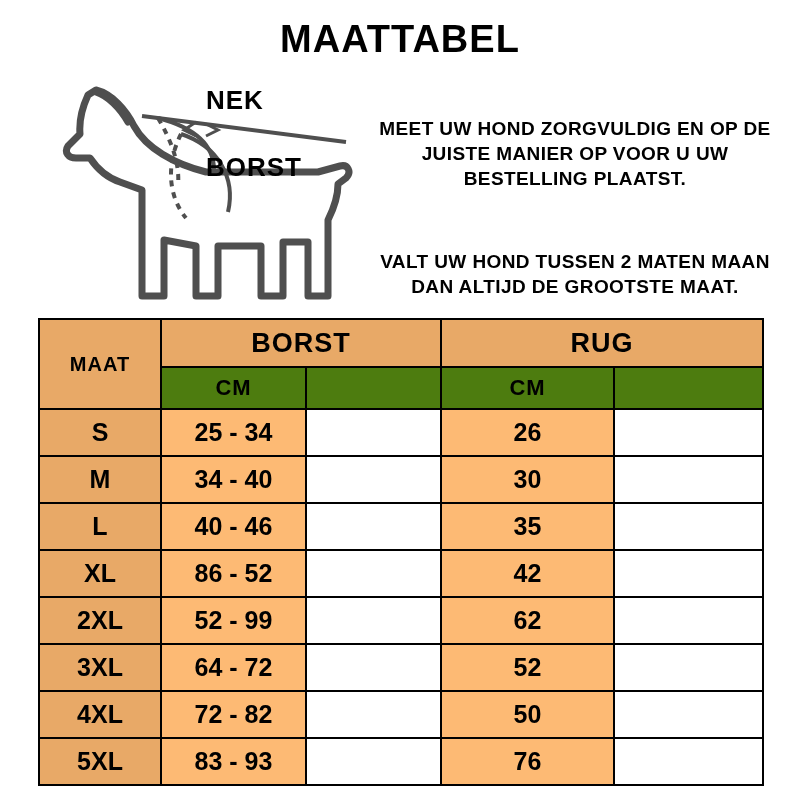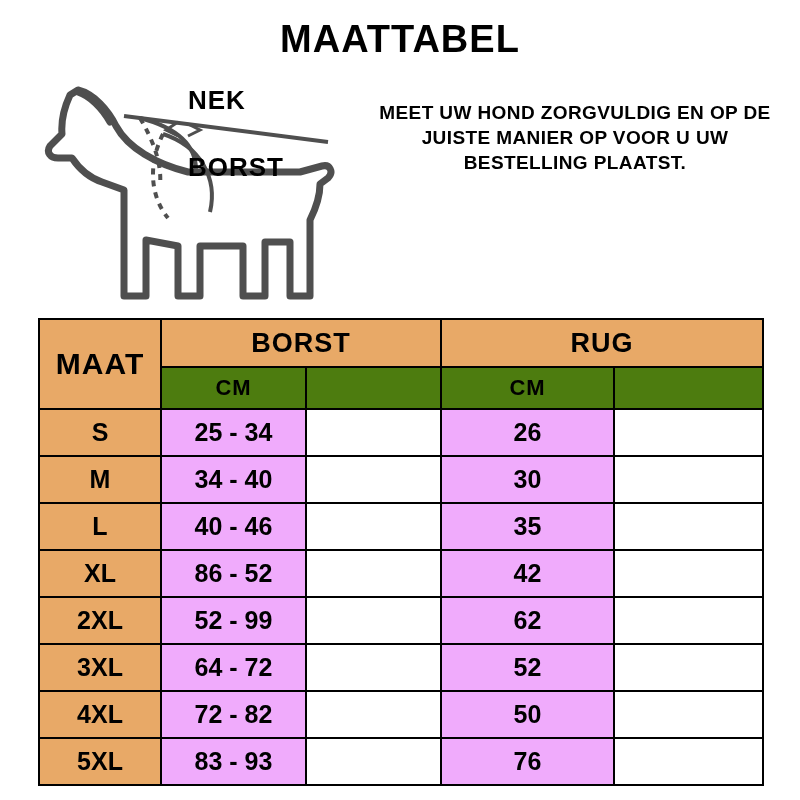--- a/index.html
+++ b/index.html
@@ -29,21 +29,21 @@
     width: 800px;
     text-align: center;
     font-size: 38px;
     font-weight: bold;
     letter-spacing: 1px;
   }
 
   
   .dog-area {
     position: absolute;
-    left: 28px;
+    left: 46px;
     top: 60px;
     width: 330px;
     height: 250px;
   }
   .dog-label {
     position: absolute;
     font-size: 26px;
     font-weight: bold;
     letter-spacing: 1px;
   }
@@ -52,21 +52,21 @@
 
   
   .info {
     position: absolute;
     left: 360px;
     top: 100px;
     width: 430px;
     text-align: center;
   }
   .info p {
-    margin: 0;
+    margin: 16px;
     font-size: 19px;
     font-weight: bold;
     line-height: 25px;
     letter-spacing: 0.4px;
   }
   .info .gap { height: 26px; }
 
   
   .table-wrap {
     position: absolute;
@@ -98,30 +98,30 @@
     letter-spacing: 1px;
   }
   .hdr-unit {
     background: #4d7c0f;
     height: 40px;
     font-size: 22px;
     letter-spacing: 1px;
   }
   .hdr-maat {
     background: #e8a967;
-    font-size: 30px;
+    font-size: 20px;
     letter-spacing: 1px;
   }
   td.size-cell {
     background: #e8a967;
     font-size: 25px;
     height: 45px;
   }
   td.val-cell {
-    background: #f0abfc;
+    background: #fdba74;
     font-size: 25px;
     height: 45px;
   }
   td.blank-cell {
     background: #ffffff;
   }
 </style>
 </head>
 <body>
 
@@ -167,20 +167,21 @@
       </g>
       </svg><span></span>
     
     <div class="dog-label label-nek">NEK</div>
     <div class="dog-label label-borst">BORST</div>
   </div>
 
   <div class="info">
     <p>MEET UW HOND ZORGVULDIG EN OP DE JUISTE MANIER OP VOOR U UW BESTELLING PLAATST.</p>
     <div class="gap"></div>
+    <p>VALT UW HOND TUSSEN 2 MATEN MAAN DAN ALTIJD DE GROOTSTE MAAT.</p>
   </div>
 
   <div class="table-wrap">
     <table class="sizes">
       <colgroup>
         <col class="c-size">
           <col class="c-borst1">
           <col class="c-borst2">
           <col class="c-rug1">
           <col class="c-rug2">

